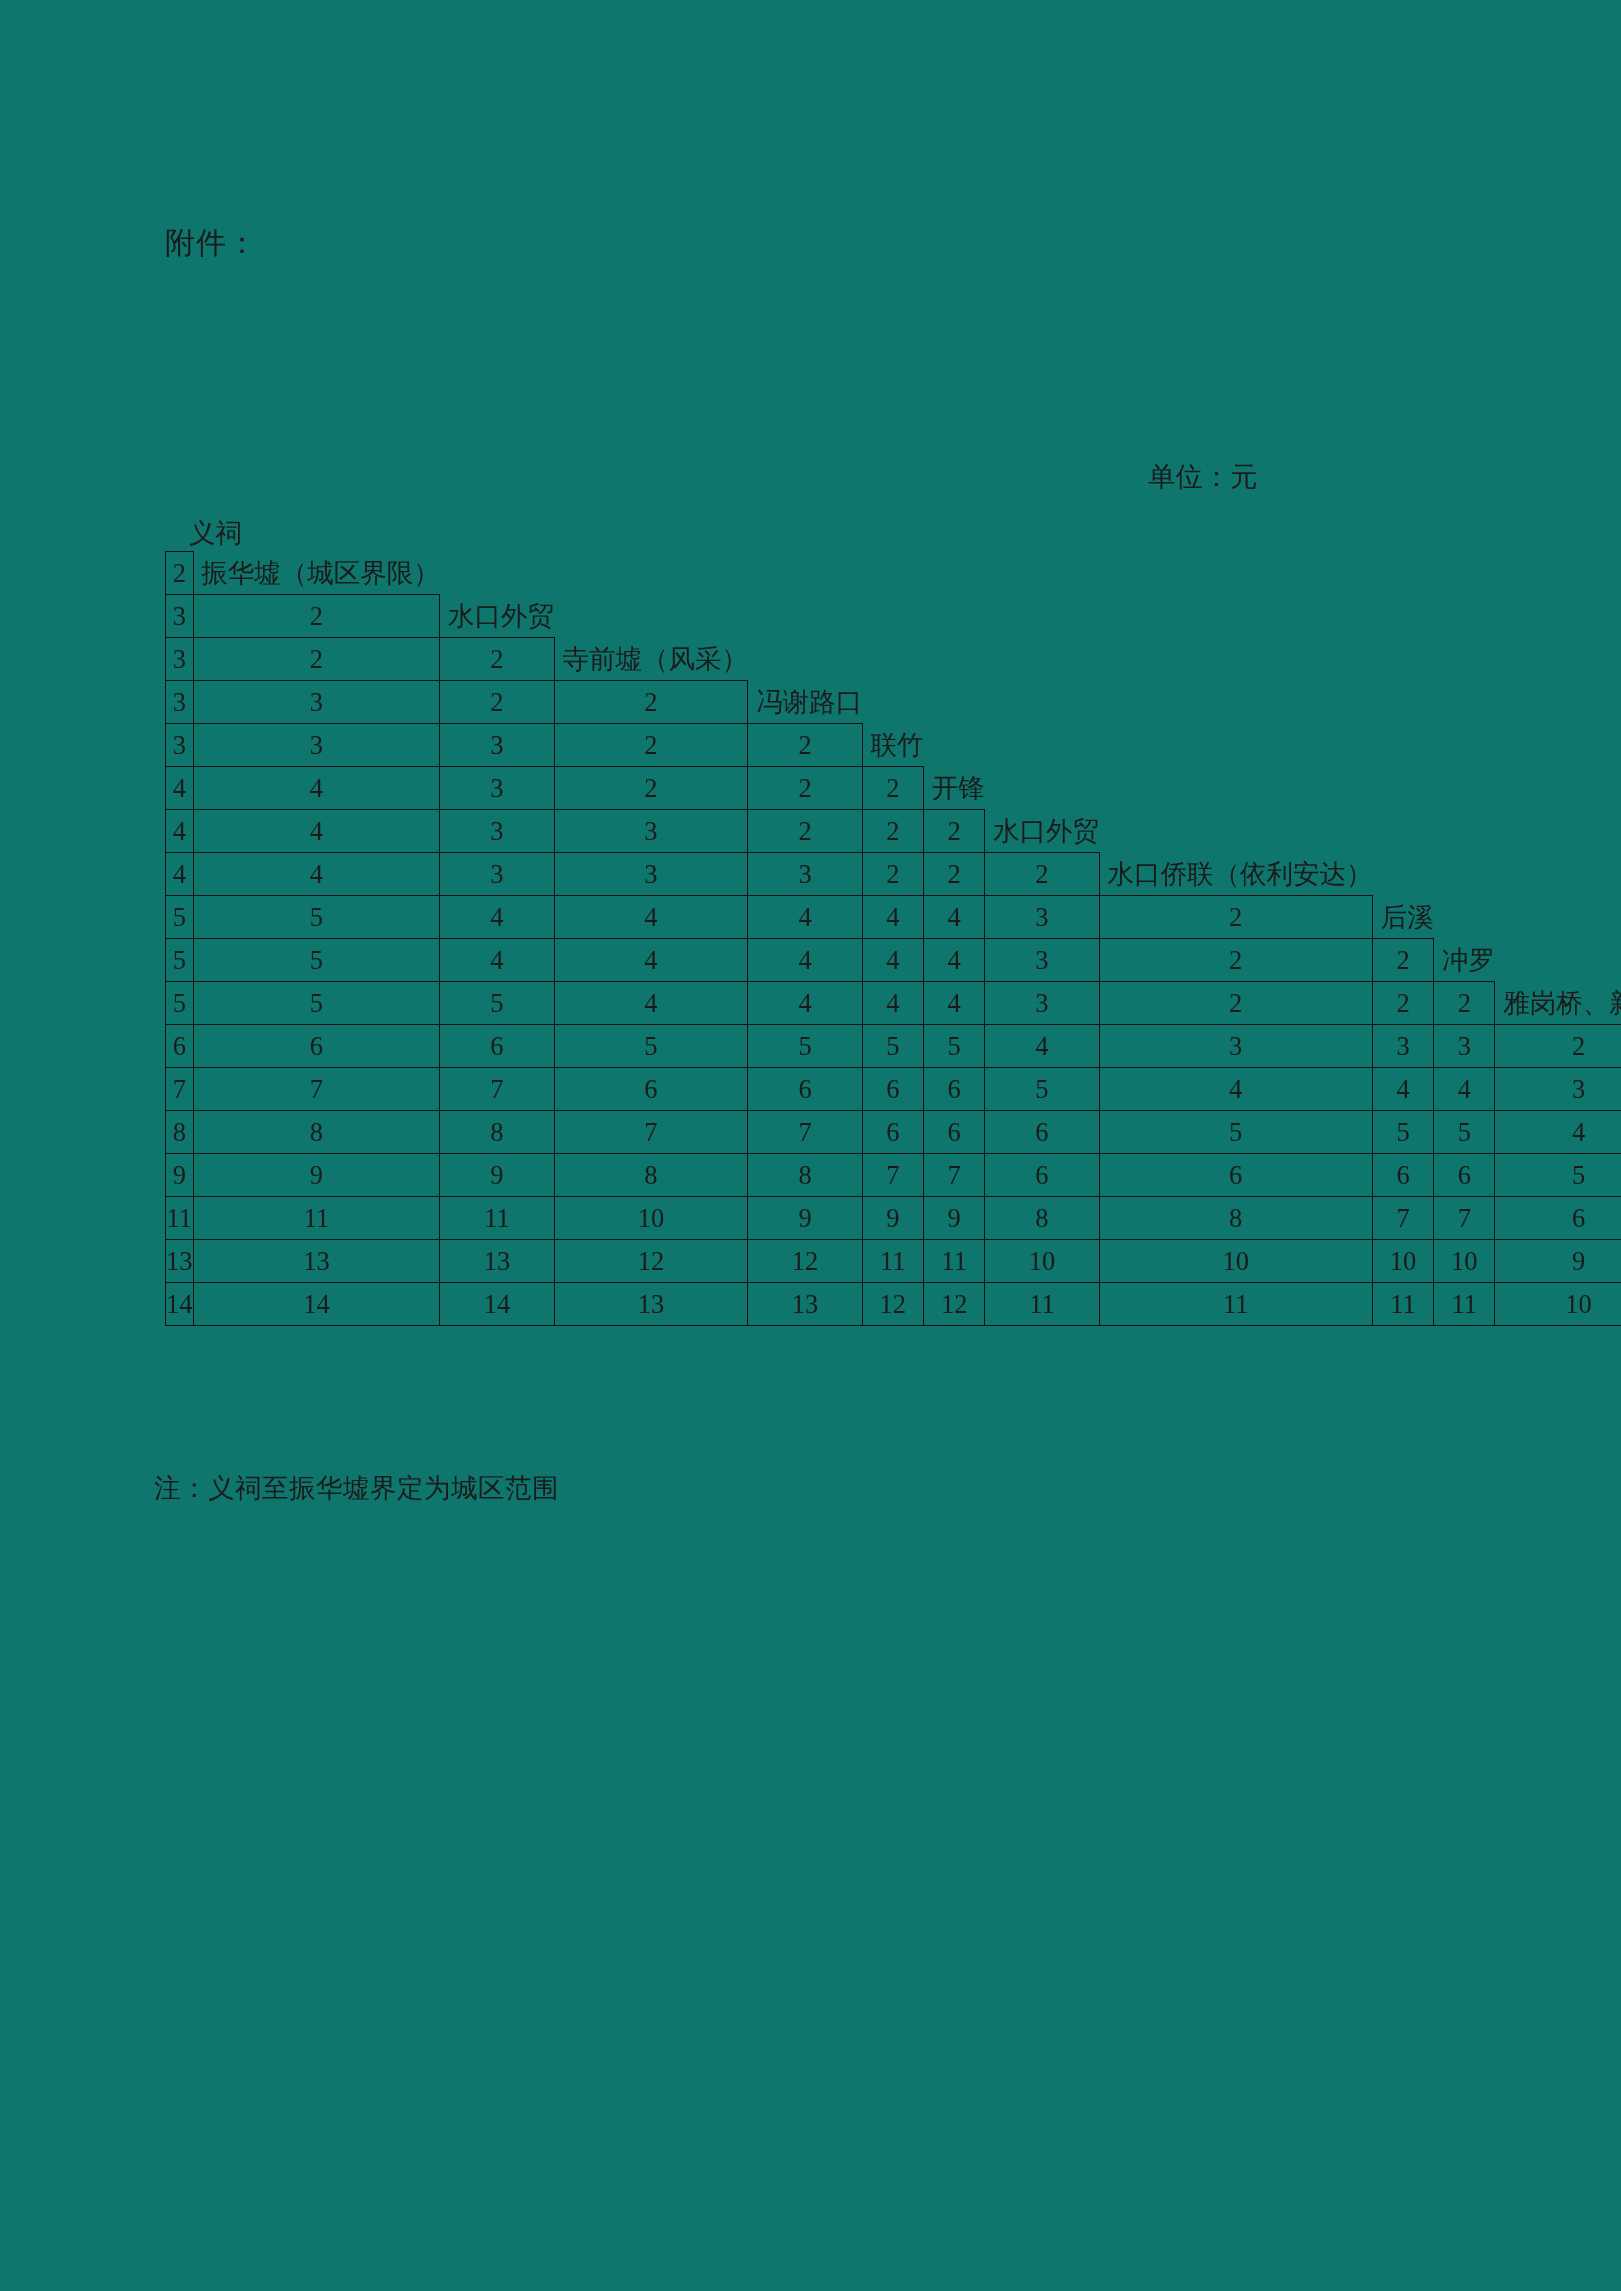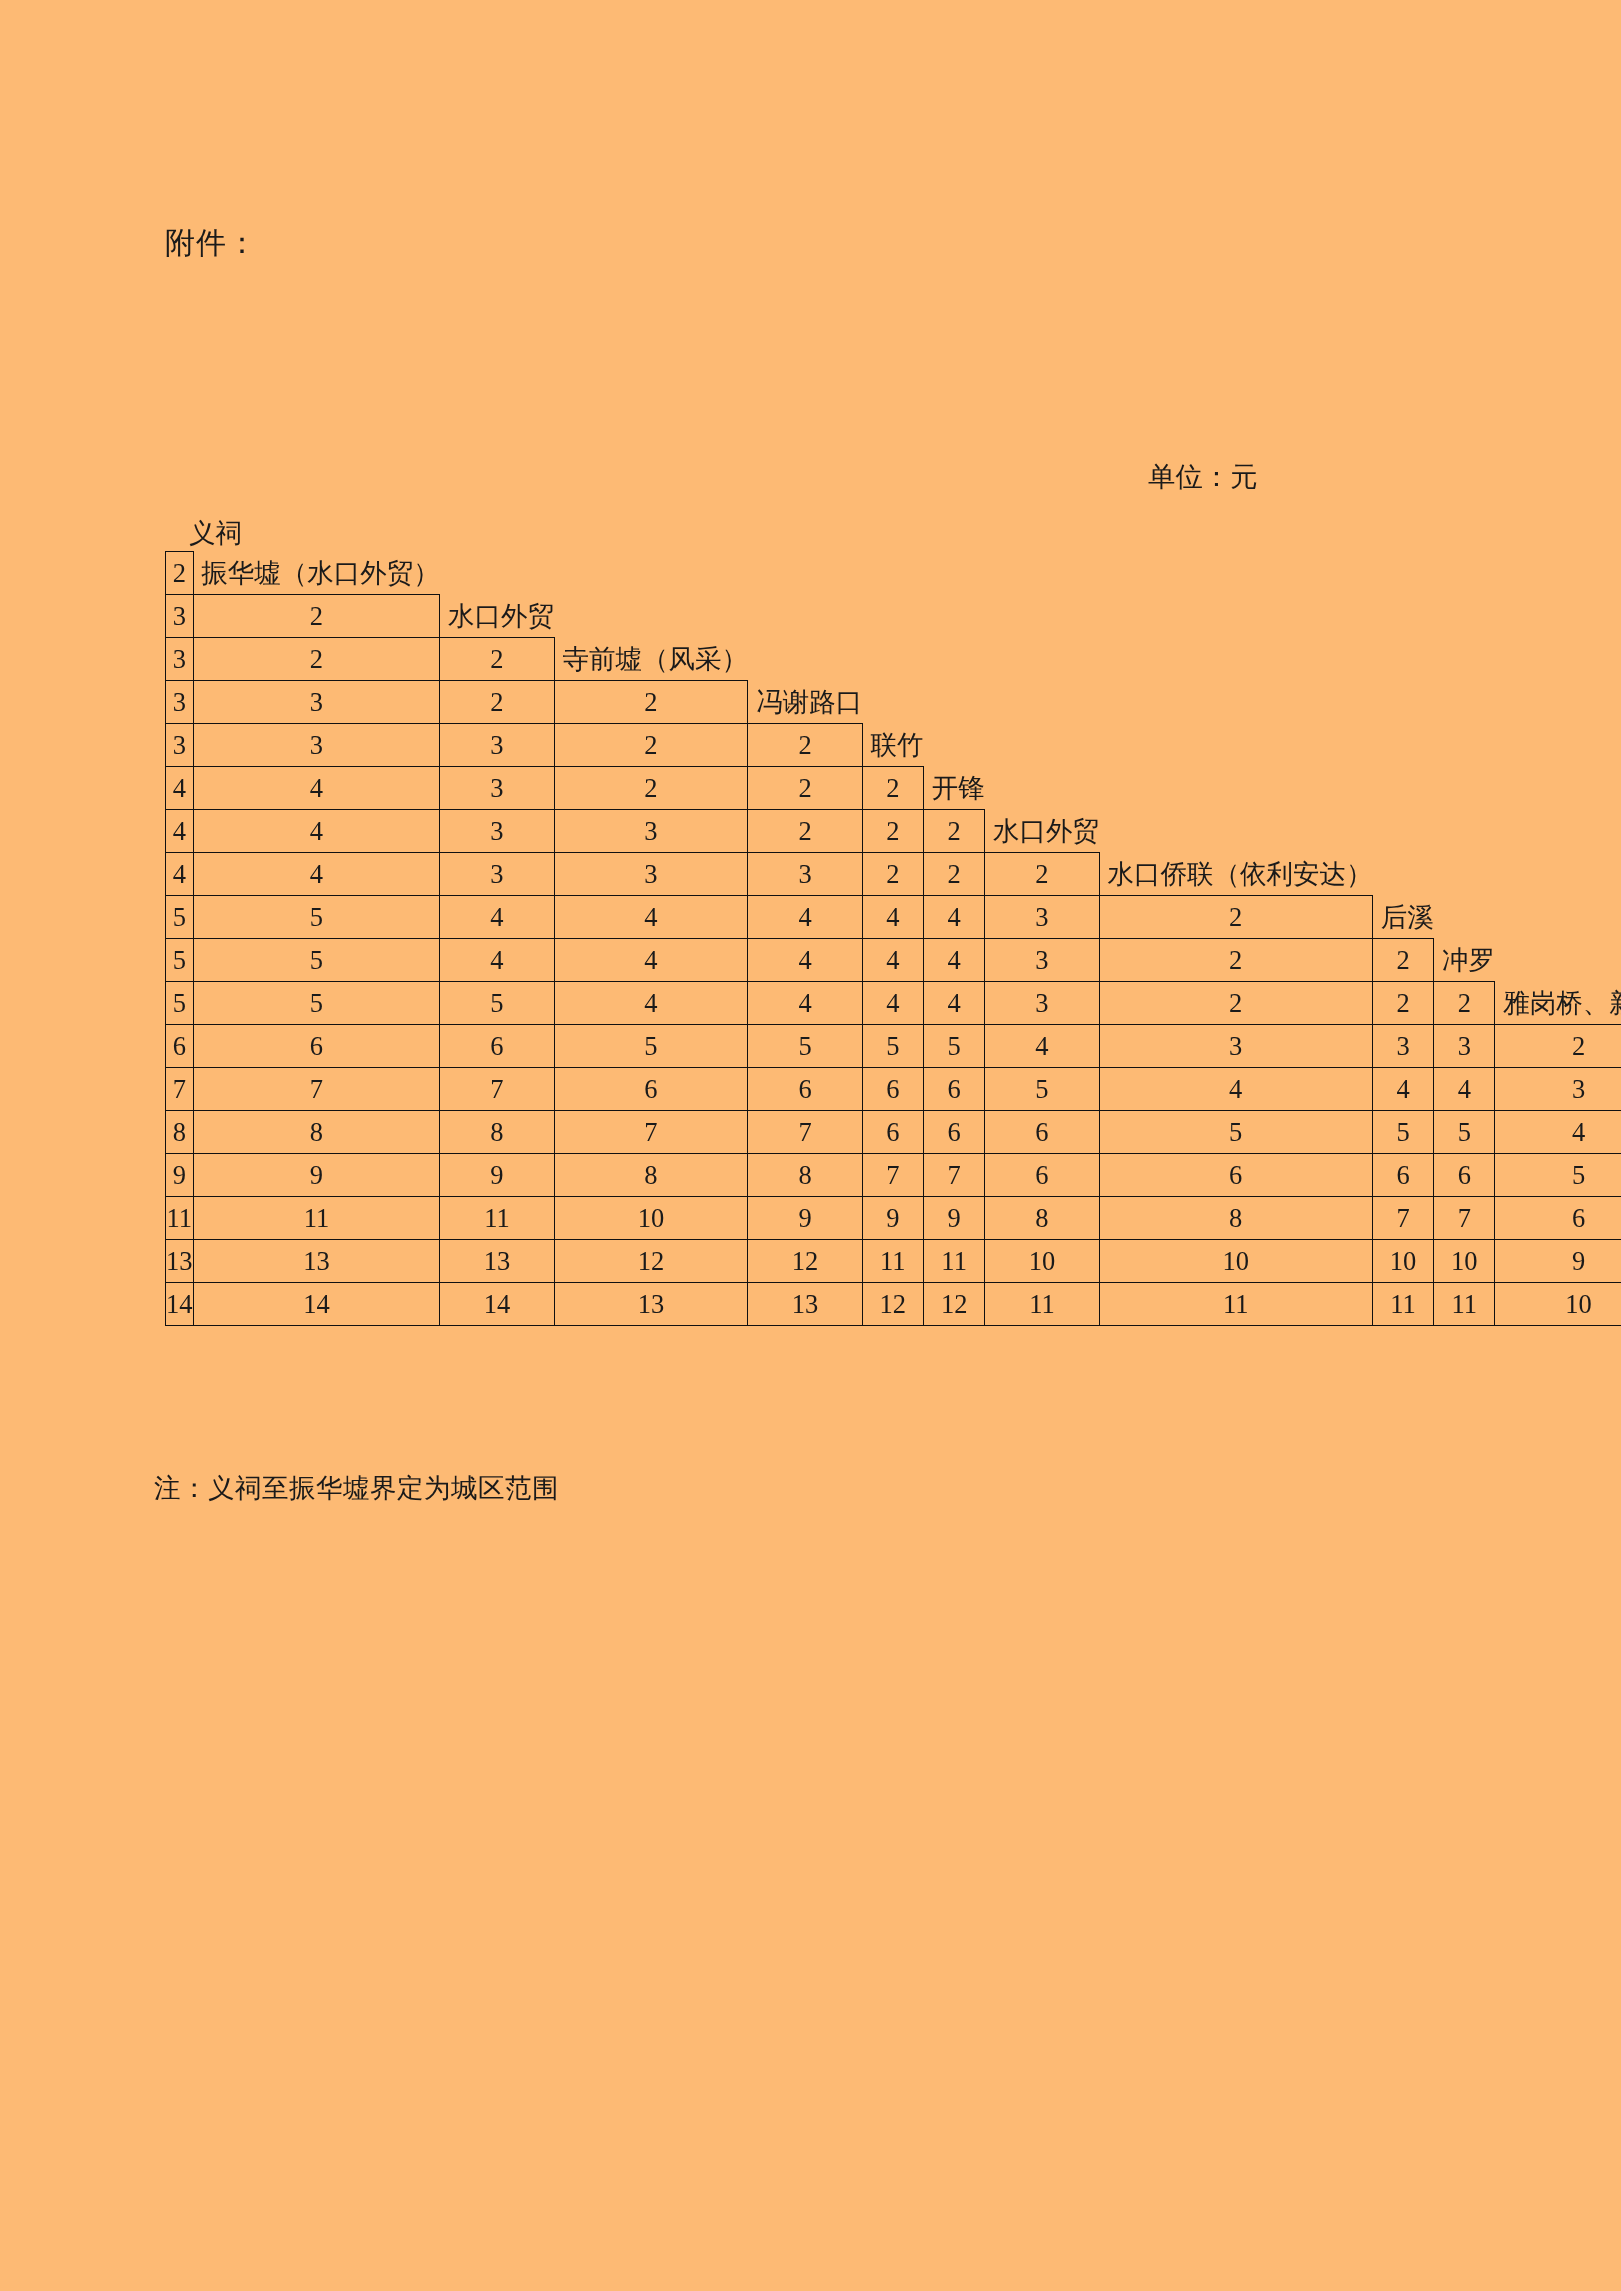--- a/index.html
+++ b/index.html
@@ -13,21 +13,21 @@
     font-family: "Liberation Serif", "DejaVu Serif", serif;
     color: #1a1a1a;
     position: relative;
     overflow: hidden;
   }
   .page {
     position: absolute;
     left: 0; top: 0;
     width: 1621px;
     height: 2292px;
-    background: #fdba74;
+    background: #0f766e;
   }
   .attachment-label {
     position: absolute;
     left: 165px;
     top: 223px;
     font-size: 30px;
     letter-spacing: 1px;
     font-family: "Liberation Sans", "DejaVu Sans", sans-serif;
     font-weight: 400;
   }
@@ -103,21 +103,21 @@
 
 
   <div class="unit-label">单位：元</div>
 
   <div class="origin-label">义祠</div>
 
   <table class="fare-table">
     <tbody id="fare-table-body">
         <tr>
           <td>2</td>
-          <td class="stopname">振华墟（水口外贸）</td>
+          <td class="stopname">振华墟（城区界限）</td>
         </tr>
         <tr>
           <td>3</td>
           <td>2</td>
           <td class="stopname">水口外贸</td>
         </tr>
         <tr>
           <td>3</td>
           <td>2</td>
           <td>2</td>

